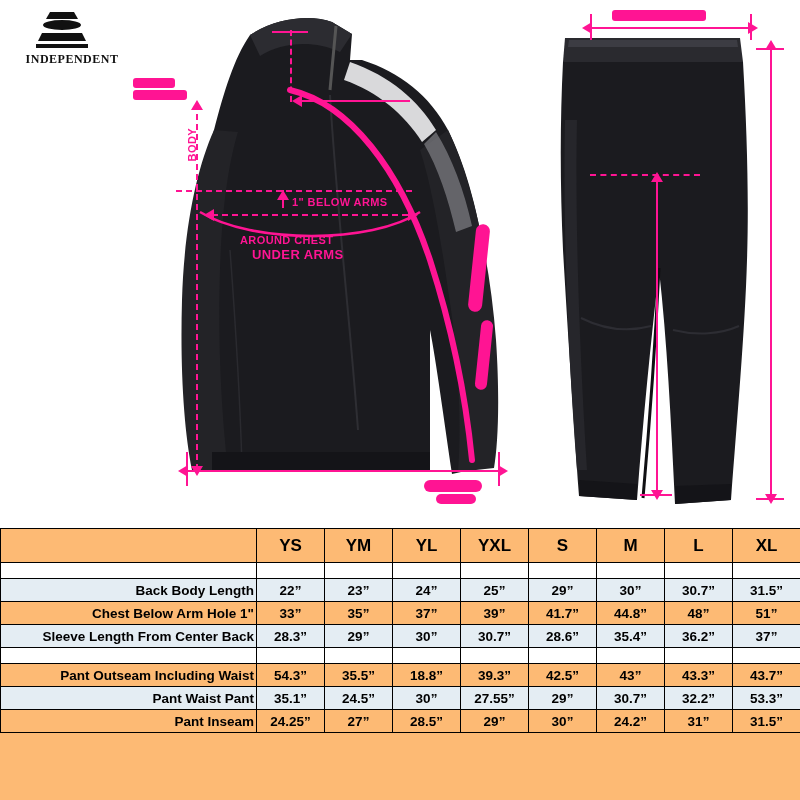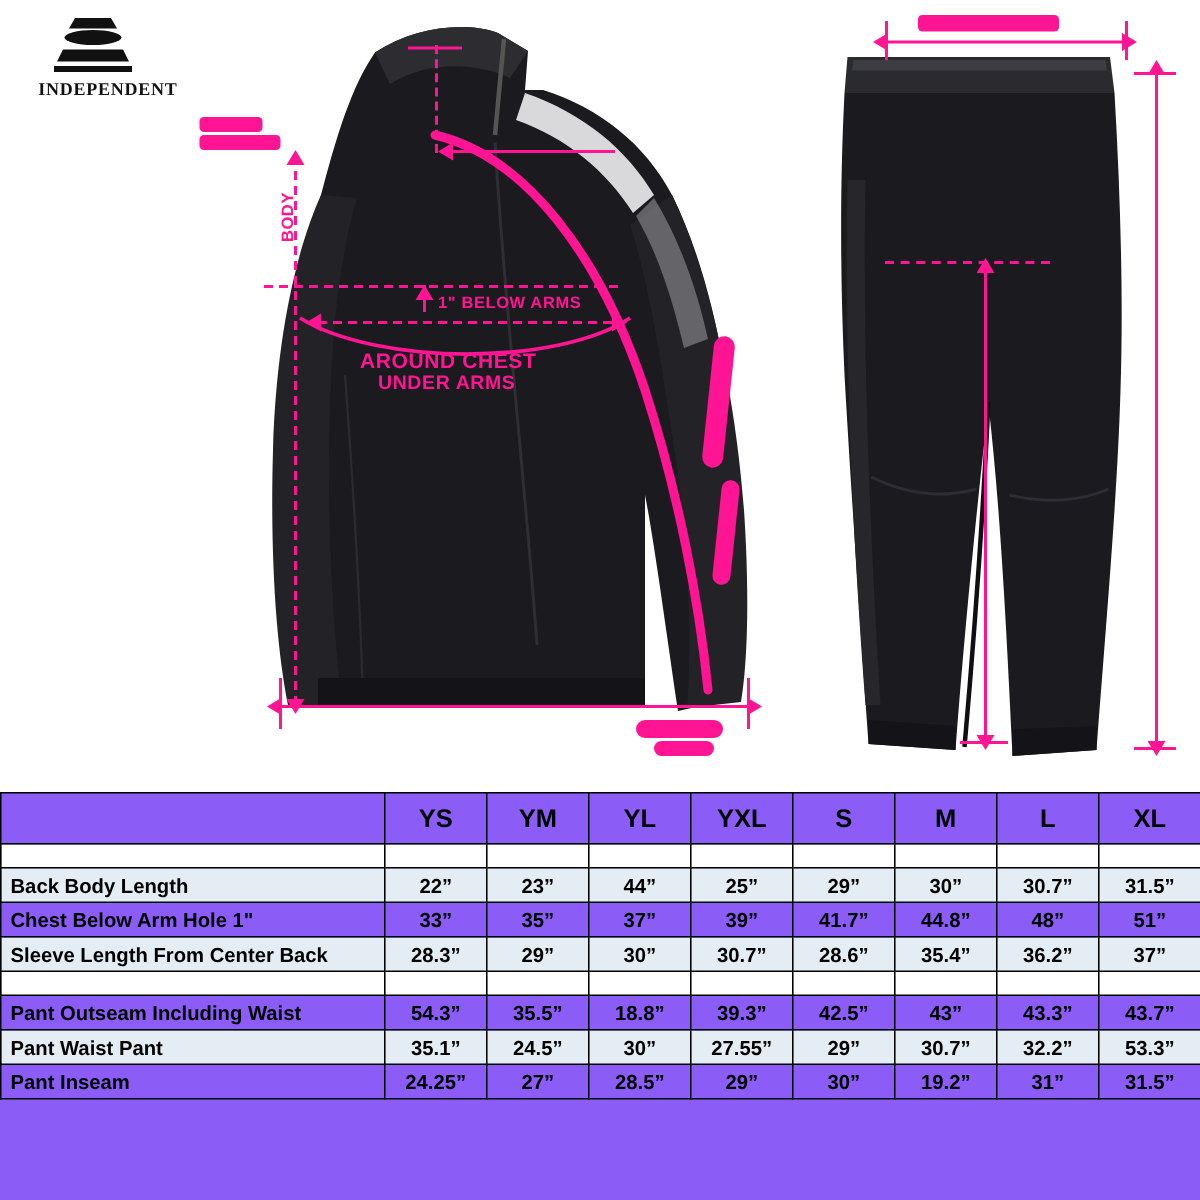--- a/index.html
+++ b/index.html
@@ -10,21 +10,21 @@
   body {
     width: 800px;
     height: 800px;
     font-family: "Liberation Sans", sans-serif;
     overflow: hidden;
   }
   #page {
     position: relative;
     width: 800px;
     height: 800px;
-    background: #8b5cf6;
+    background: #fdba74;
   }
 
   
   #illustration {
     position: absolute;
     left: 0;
     top: 0;
     width: 800px;
     height: 528px;
     background: #ffffff;
@@ -137,21 +137,21 @@
     border: 1px solid #000000;
     font-size: 13.5px;
     font-weight: bold;
     color: #000000;
     height: 23px;
     padding: 0 2px;
     text-align: center;
     box-sizing: border-box;
   }
   #size-table td.rowlabel, #size-table th.rowlabel {
-    text-align: left;
+    text-align: right;
     padding-left: 6px;
     font-size: 13.5px;
   }
   #size-table tr.header td { height: 34px; font-size: 17px; }
   #size-table tr.alt td { background: #e4edf3; }
   #size-table tr.spacer td { height: 16px; background: #ffffff; }
   col.c0 { width: 256px; }
   col.cs { width: 68px; }
 </style>
 </head>
@@ -244,21 +244,21 @@
     <div class="arrow arrow-up" style="left:191px;top:100px;"></div>
 
     <div class="dash-h" style="left:176px;top:190px;width:236px;"></div>
     <div class="solid-v" style="left:282px;top:190px;height:18px;"></div>
     <div class="arrow arrow-up" style="left:277px;top:190px;"></div>
     <div class="anno-label" style="left:292px;top:196px;">1" BELOW ARMS</div>
 
     <div class="dash-h" style="left:212px;top:214px;width:196px;"></div>
     <div class="arrow arrow-left" style="left:204px;top:209px;"></div>
     <div class="arrow arrow-right" style="left:408px;top:209px;"></div>
-    <div class="anno-label" style="left:240px;top:234px;font-size:14px;text-align:center;">AROUND CHEST</div>
+    <div class="anno-label" style="left:240px;top:234px;font-size:11px;text-align:center;">AROUND CHEST</div>
     <div class="anno-label" style="left:252px;top:248px;font-size:13px;">UNDER ARMS</div>
 
     <svg width="240" height="70" viewBox="0 0 240 70" style="position:absolute;left:192px;top:198px;">
       <path d="M8 14 C60 46 180 46 228 14" stroke="#ff1493" stroke-width="2.5" fill="none" stroke-dasharray="0"></path>
     </svg>
 
     <svg width="230" height="430" viewBox="0 0 230 430" style="position:absolute;left:280px;top:60px;">
       <path d="M10 30 C70 44 120 110 150 200 C172 268 186 340 192 400" stroke="#ff1493" stroke-width="6" fill="none" stroke-linecap="round"></path>
     </svg>
 
@@ -326,21 +326,21 @@
           <td>&nbsp;</td>
           <td>&nbsp;</td>
           <td>&nbsp;</td>
           <td>&nbsp;</td>
           <td>&nbsp;</td>
         </tr>
         <tr class="alt">
           <td class="rowlabel">Back Body Length</td>
           <td>22”</td>
           <td>23”</td>
-          <td>44”</td>
+          <td>24”</td>
           <td>25”</td>
           <td>29”</td>
           <td>30”</td>
           <td>30.7”</td>
           <td>31.5”</td>
         </tr>
         <tr class="">
           <td class="rowlabel">Chest Below Arm Hole 1"</td>
           <td>33”</td>
           <td>35”</td>
@@ -395,20 +395,20 @@
           <td>32.2”</td>
           <td>53.3”</td>
         </tr>
         <tr class="">
           <td class="rowlabel">Pant Inseam</td>
           <td>24.25”</td>
           <td>27”</td>
           <td>28.5”</td>
           <td>29”</td>
           <td>30”</td>
-          <td>19.2”</td>
+          <td>24.2”</td>
           <td>31”</td>
           <td>31.5”</td>
         </tr>
       </tbody>
   </table>
 
 </div>
 
 </body></html>

